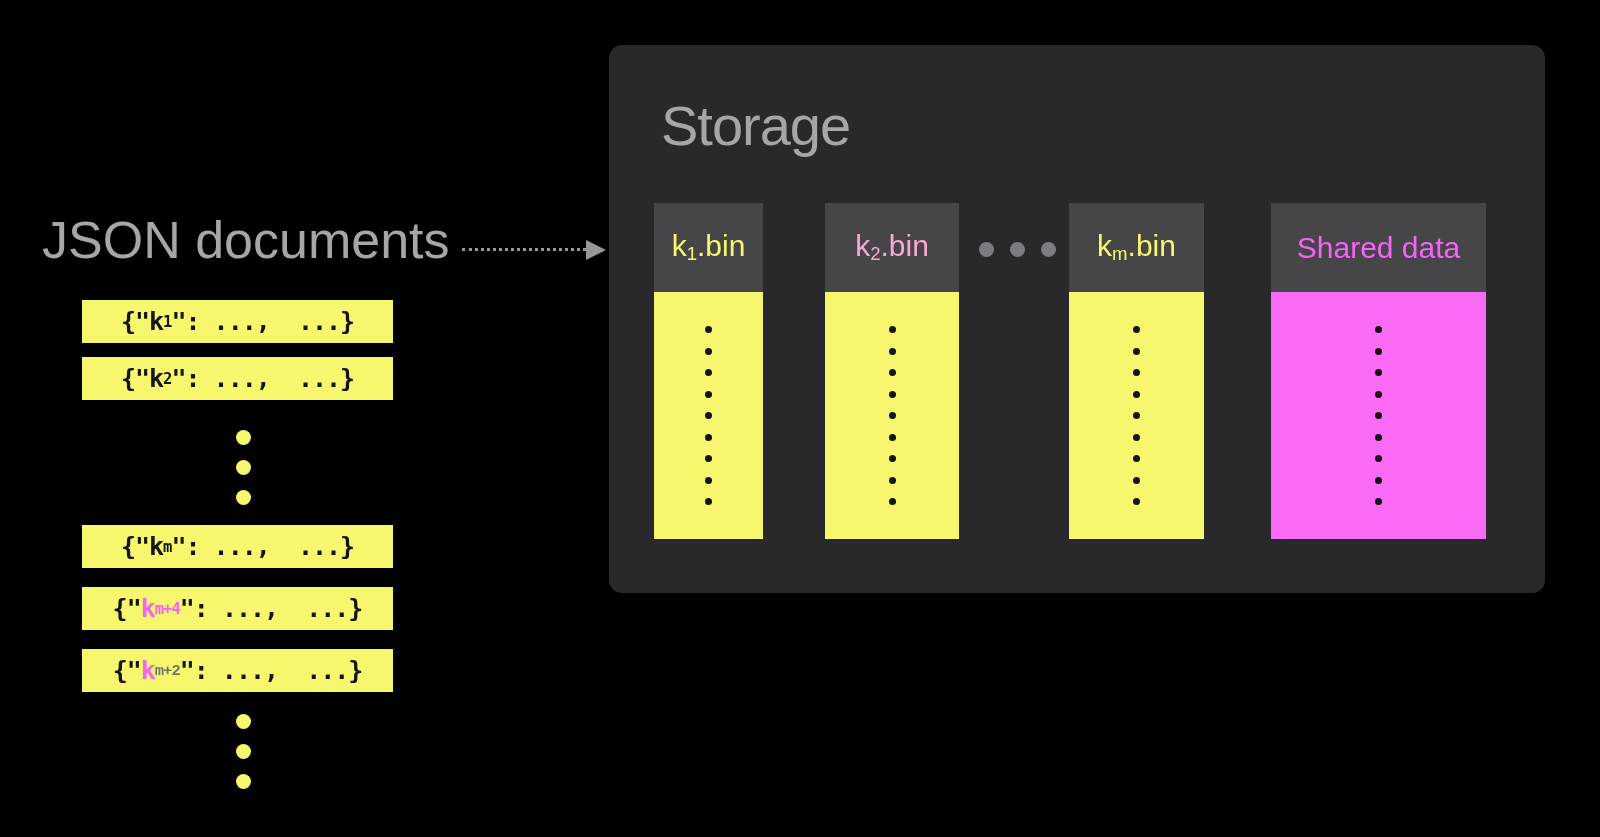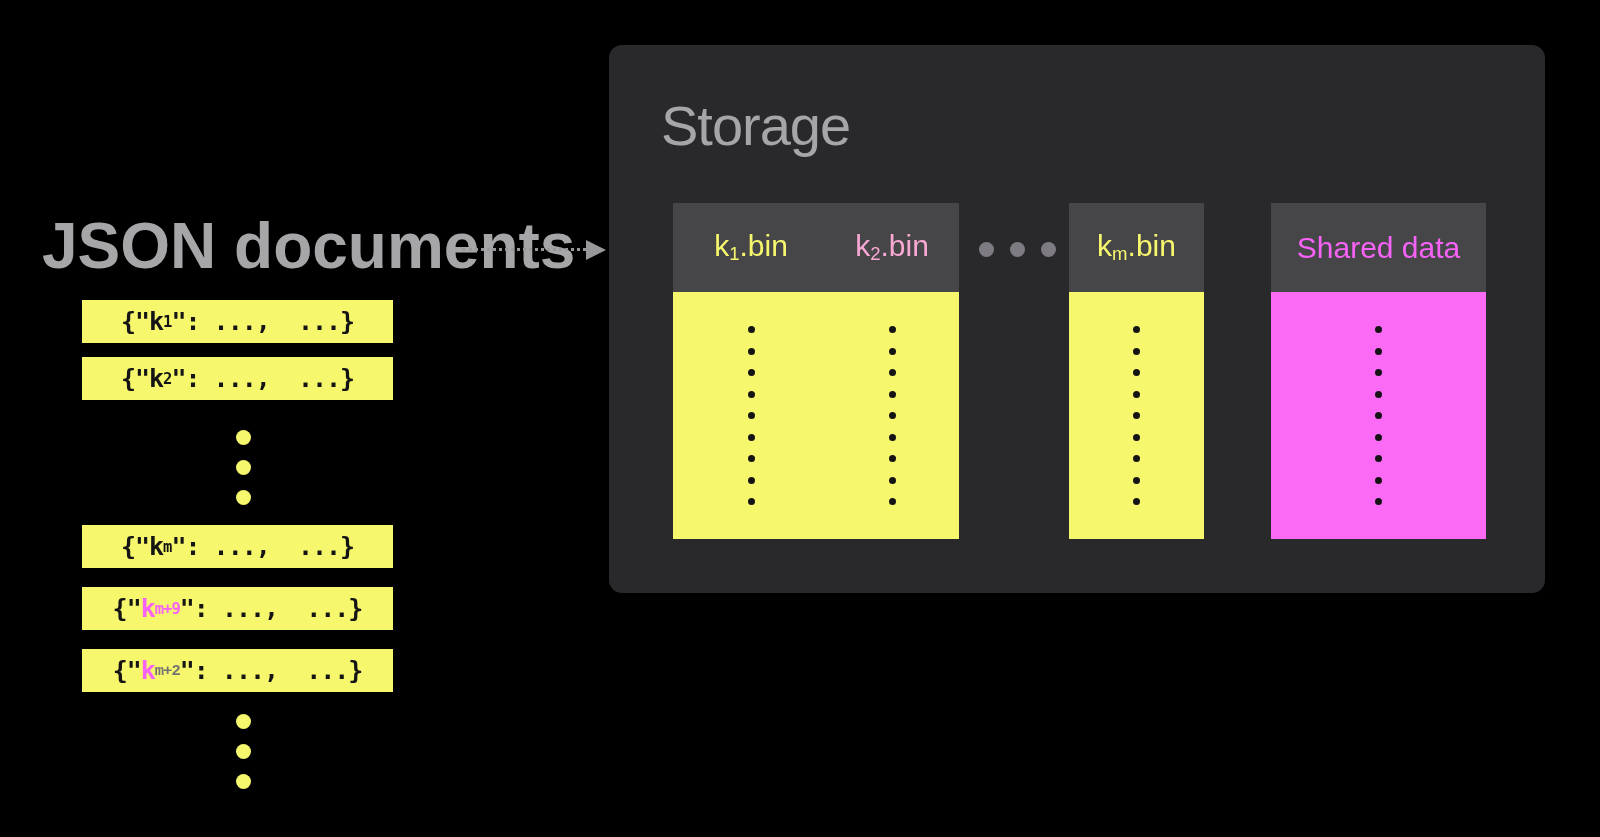--- a/index.html
+++ b/index.html
@@ -5,22 +5,22 @@
   :root{
     --bg:#000000; --yellow:#f7f76d; --magenta:#f762f7; --magenta_fill:#fa6af5;
     --panel:#29292c; --header:#464648; --gray_text:#a6a6a8; --gray_dot:#7e7c82;
     --arrow_gray:#98989a; --ink:#141414;
   }
   html,body{margin:0;padding:0;background:var(--bg);}
   .stage{position:relative;width:1600px;height:837px;background:var(--bg);
          overflow:hidden;font-family:"Liberation Sans",sans-serif;}
 
   
-  .json-label{position:absolute;left:42px;top:214px;font-size:64px;line-height:1;
-              font-weight:700;color:var(--gray_text);letter-spacing:0px;}
+  .json-label{position:absolute;left:42px;top:214px;font-size:52px;line-height:1;
+              font-weight:400;color:var(--gray_text);letter-spacing:0px;}
   .doc-bar{position:absolute;left:82px;width:311px;height:43px;background:var(--yellow);
            display:flex;align-items:center;justify-content:center;
            font-family:"DejaVu Sans Mono",monospace;font-weight:700;font-size:25px;
            color:var(--ink);white-space:pre;letter-spacing:-1px;}
   .bar-0{top:300px}.bar-1{top:357px}.bar-2{top:525px}.bar-3{top:587px}.bar-4{top:649px}
   .sub{font-size:0.62em;vertical-align:-0.22em;}
 
   .v-dots{position:absolute;left:236px;display:flex;flex-direction:column;gap:15px;}
   .vdots-0{top:430px}.vdots-1{top:714px}
   .dot{border-radius:50%;flex:0 0 auto;}
@@ -35,21 +35,21 @@
   .arrow-head{position:absolute;left:124px;top:0;width:0;height:0;
               border-left:20px solid var(--arrow_gray);
               border-top:10px solid transparent;border-bottom:10px solid transparent;}
 
   
   .storage{position:absolute;left:609px;top:45px;width:936px;height:548px;
            background:var(--panel);border-radius:13px;}
   .storage-title{position:absolute;left:52px;top:50px;font-size:56px;line-height:1.1;
                  font-weight:300;color:var(--gray_text);letter-spacing:-1px;}
   .column{position:absolute;top:158px;}
-  .col-0{left:64px;width:156px}.col-1{left:216px;width:134px}
+  .col-0{left:45px;width:109px}.col-1{left:216px;width:134px}
   .col-2{left:460px;width:135px}.col-3{left:662px;width:215px}
   .col-header{height:89px;background:var(--header);display:flex;
               align-items:center;justify-content:center;font-size:30px;font-weight:400;}
   .col-body{height:247px;display:flex;flex-direction:column;align-items:center;
             justify-content:center;gap:14.5px;}
   .h-dots{position:absolute;left:370px;top:197px;display:flex;gap:16px;align-items:center;}
 </style>
 </head>
 <body>
 
@@ -67,21 +67,21 @@
   <div class="doc-bar bar-1"><span>{"</span><span style="color: rgb(20, 20, 20);">k</span><span class="sub" style="color: rgb(20, 20, 20);">2</span><span>": ...,  ...}</span></div>
 
   <div class="v-dots vdots-0">
       <div class="dot dot-yellow"></div>
       <div class="dot dot-yellow"></div>
       <div class="dot dot-yellow"></div>
     </div>
 
   <div class="doc-bar bar-2"><span>{"</span><span style="color: rgb(20, 20, 20);">k</span><span class="sub" style="color: rgb(20, 20, 20);">m</span><span>": ...,  ...}</span></div>
 
-  <div class="doc-bar bar-3"><span>{"</span><span style="color: rgb(247, 98, 247);">k</span><span class="sub" style="color: rgb(247, 98, 247);">m+9</span><span>": ...,  ...}</span></div>
+  <div class="doc-bar bar-3"><span>{"</span><span style="color: rgb(247, 98, 247);">k</span><span class="sub" style="color: rgb(247, 98, 247);">m+4</span><span>": ...,  ...}</span></div>
 
   <div class="doc-bar bar-4"><span>{"</span><span style="color: rgb(247, 98, 247);">k</span><span class="sub" style="color: #737373; font-family: Liberation Mono, monospace;">m+2</span><span>": ...,  ...}</span></div>
 
   <div class="v-dots vdots-1">
       <div class="dot dot-yellow"></div>
       <div class="dot dot-yellow"></div>
       <div class="dot dot-yellow"></div>
     </div>
 
   <div class="storage">

